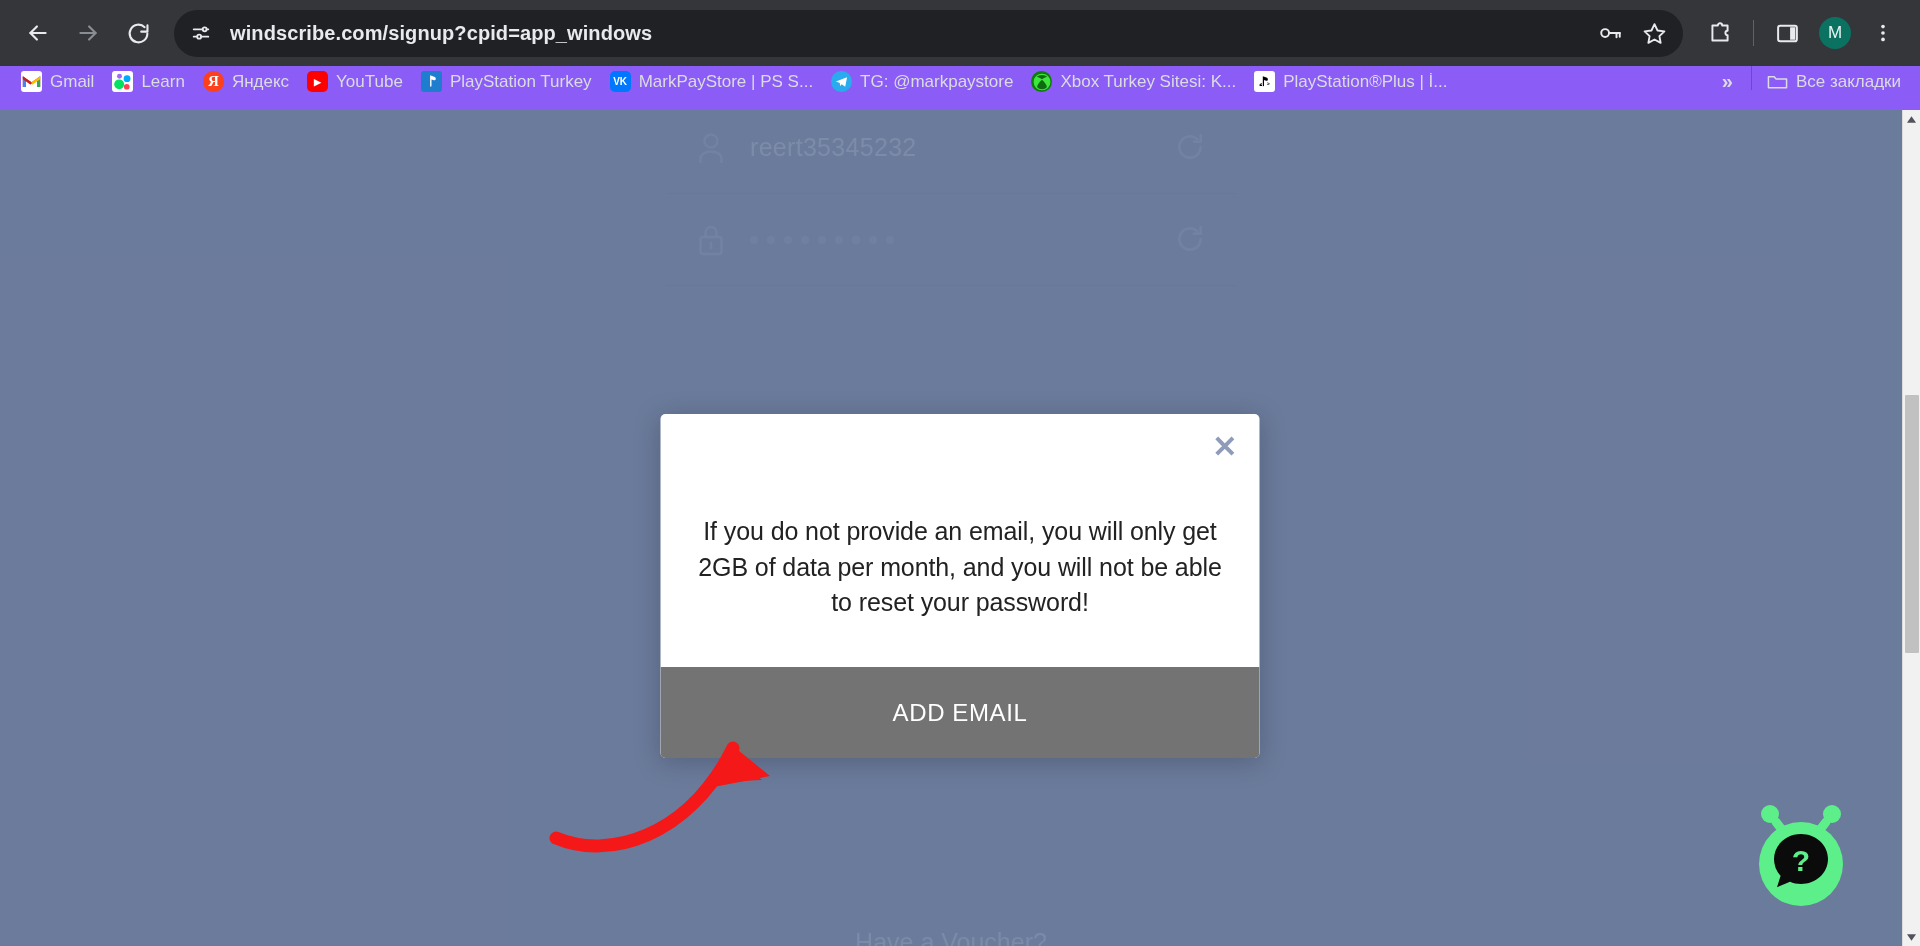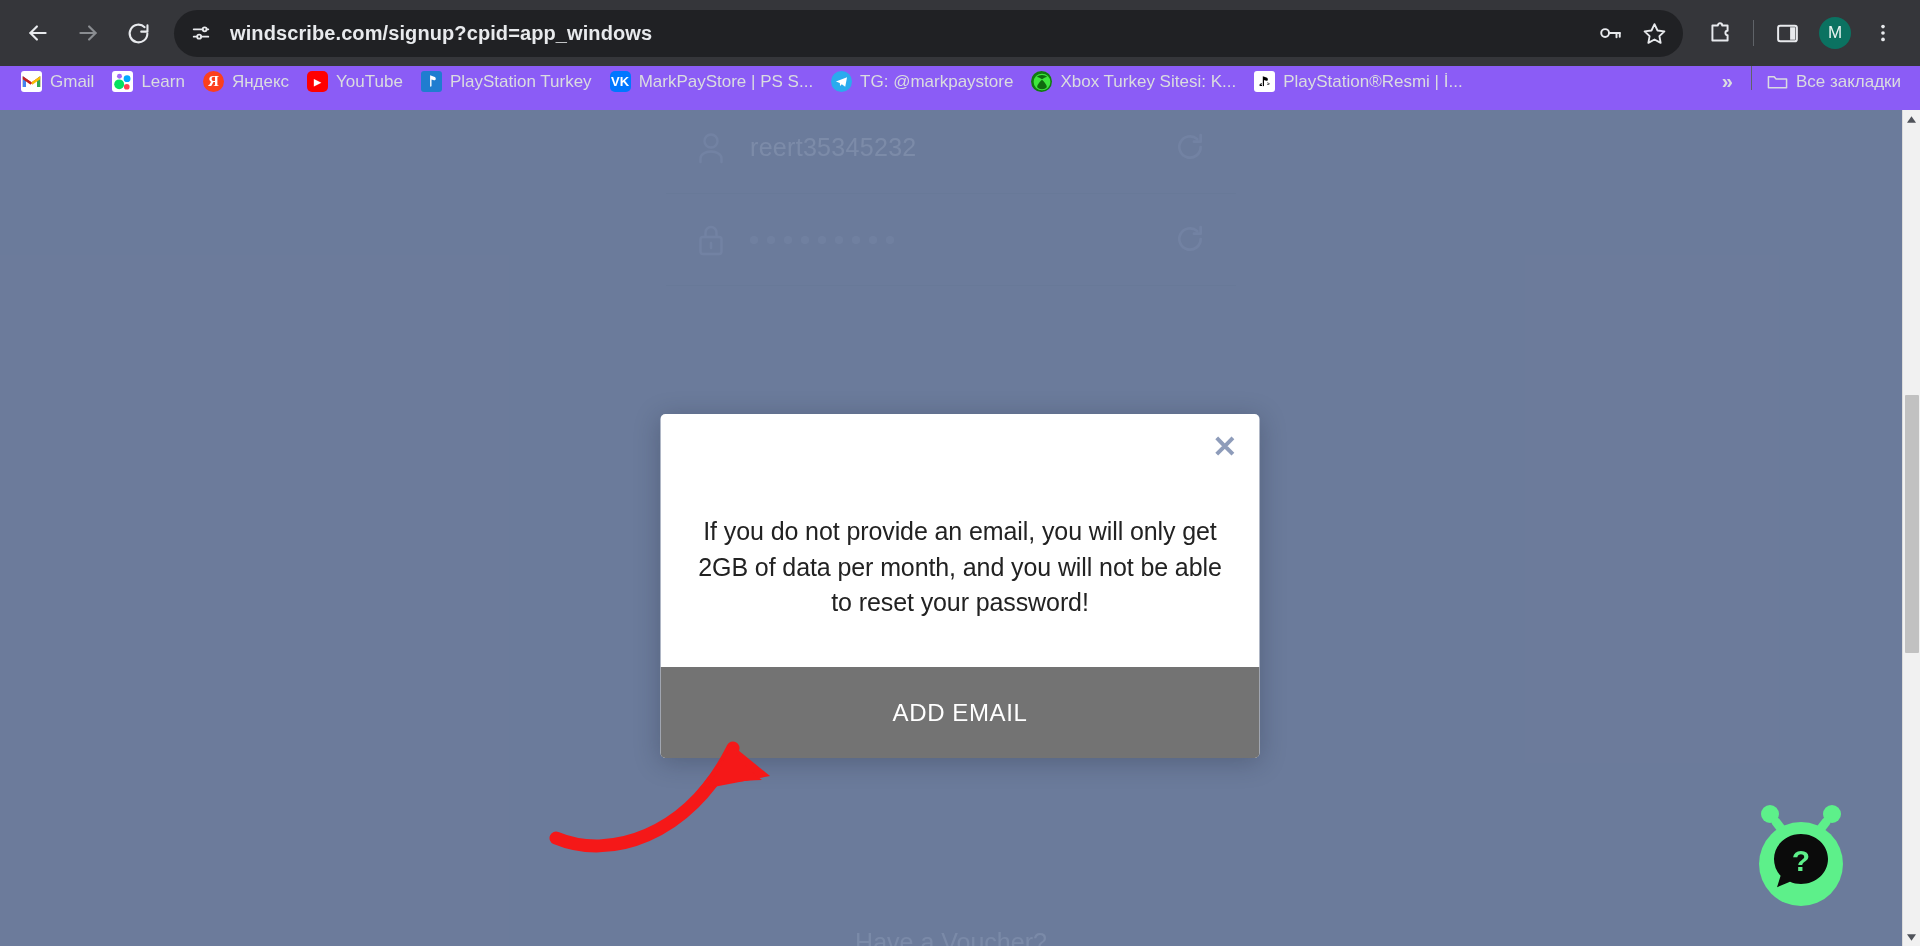--- a/index.html
+++ b/index.html
@@ -108,21 +108,21 @@
   .bm-spacer { flex: 1 1 auto; }
   .chev { color: #dadce0; font-size: 20px; padding: 4px 12px; font-weight: 600;}
   .bm-sep { width: 1px; height: 24px; background: #5f6368; margin: 0 6px; }
 
   
   .ico-gmail { background:#fff; }
   .ico-avito { background:#fff; }
   .ico-yandex { background:#fc3f1d; border-radius:50%; color:#fff; font-family:"Liberation Serif",serif; font-size:15px;}
   .ico-youtube { background:#ff0000; border-radius:5px; color:#fff; font-size:9px;}
   .ico-ps { background:#1f7dd0; }
-  .ico-vk { background:#07f; border-radius:5px; color:#fff; font-size:13px;}
+  .ico-vk { background:#07f; border-radius:5px; color:#fff; font-size:10px;}
   .ico-tg { background:#2aabee; border-radius:50%; color:#fff; font-size:12px;}
   .ico-xbox { background:#107c10; border-radius:50%; color:#fff; font-size:11px;}
   .ico-psplus { background:#fff; color:#000; font-size:13px;}
 
   
   .viewport {
     position: absolute;
     top: 110px; left: 0;
     width: 1920px; height: 836px;
     background: #6c7b9b;
@@ -466,21 +466,21 @@
 
     <div class="bm">
       <span class="bm-ico ico-psplus">
         <svg width="15" height="15" viewBox="0 0 16 16">
           <rect width="16" height="16" fill="#fff"></rect>
           <path d="M6.2 2.4 10 3.8c1.1.4 1.6 1 1.6 2 0 1.1-.8 1.6-1.8 1.3L7.5 6.4v6.3L6.2 13z" fill="#000"></path>
           <path d="M3 11.4c-.5-.3-.3-.8.4-1l1.9-.6v1.1l-1.3.5c-.5.2-.6.3-.3.4l1.6-.1v1.1l-1.1.1c-.8.1-1.4-.1-1.6-.5z" fill="#000"></path>
           <path d="M12.9 9.9c.7.2.9.6.4.9l-2.2.8v-1.1l1.3-.5c.5-.2.5-.3.1-.4l-1.4.1V8.7z" fill="#000"></path>
         </svg>
       </span>
-      <span>PlayStation®Resmi | İ...</span>
+      <span>PlayStation®Plus | İ...</span>
     </div>
 
     <div class="bm-spacer"></div>
 
     <div class="chev">»</div>
     <div class="bm-sep"></div>
 
     <div class="bm">
       <span class="bm-ico">
         <svg width="21" height="18" viewBox="0 0 22 18" fill="none" stroke="#dadce0" stroke-width="1.6" stroke-linejoin="round">

